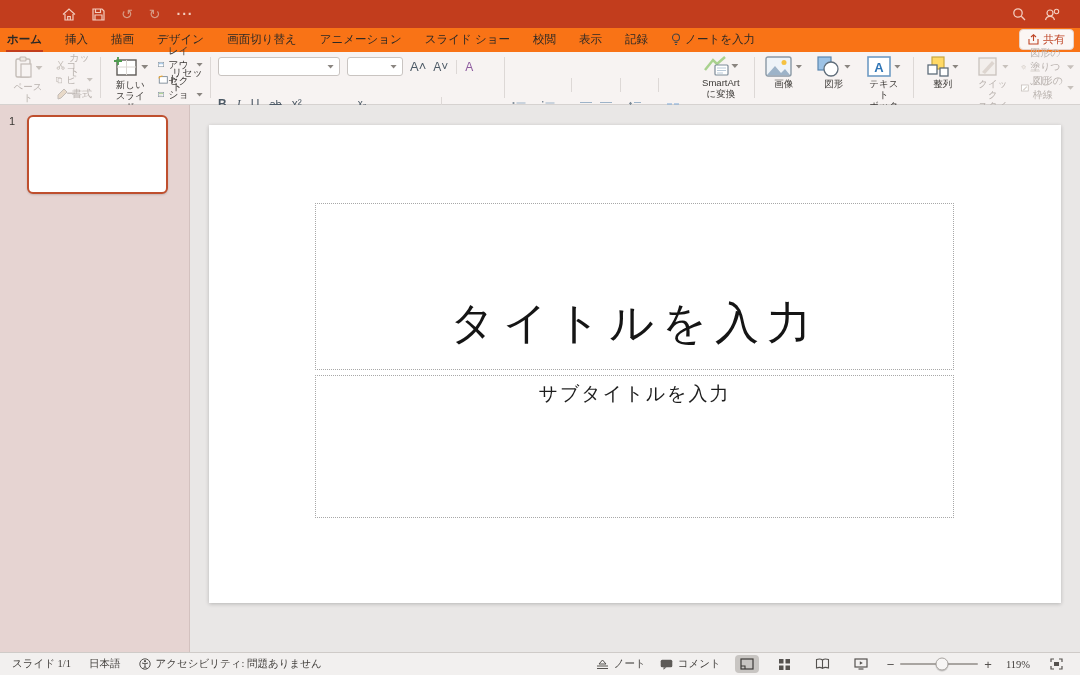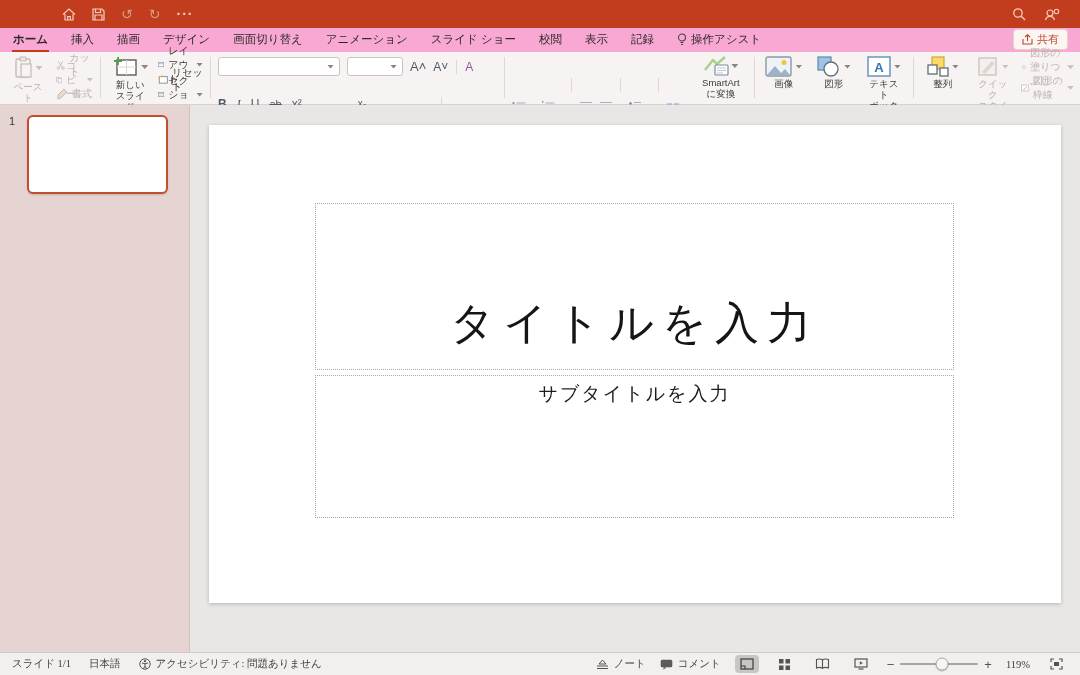--- a/index.html
+++ b/index.html
@@ -9,21 +9,21 @@
 
   
   .titlebar { height:28px; background:#c23d1d; display:flex; align-items:center; position:relative; flex:0 0 auto; }
   .tb-icons { display:flex; align-items:center; gap:16px; margin-left:62px; }
   .tb-ic { color:#f3cdbf; font-size:14px; line-height:1; display:flex; align-items:center; }
   .tb-ic.dim { color:#d89b85; }
   .tb-title { position:absolute; left:0; right:0; text-align:center; color:#fbd9cd; font-size:12px; font-weight:bold; pointer-events:none; }
   .tb-right { margin-left:auto; display:flex; align-items:center; gap:18px; margin-right:20px; }
 
   
-  .tabbar { height:24px; background:#f9a8d4; display:flex; align-items:flex-end; padding:0 12px; flex:0 0 auto; }
+  .tabbar { height:24px; background:#f97316; display:flex; align-items:flex-end; padding:0 6px; flex:0 0 auto; }
   .tabs { display:flex; gap:21px; align-items:flex-end; }
   .tab { font-size:11.5px; color:#2b2926; padding:4px 1px 5px; cursor:default; white-space:nowrap; display:flex; align-items:center; gap:4px; }
   .tab.active { border-bottom:2px solid #c23d1d; padding-bottom:3px; font-weight:bold; }
   .share-btn { margin-left:auto; display:flex; align-items:center; gap:4px; border:1px solid #e7d2c9; background:#fbf6f4; border-radius:4px; padding:2px 8px; font-size:11px; color:#bf4526; margin-bottom:2px; }
 
   
   .ribbon { height:53px; background:#f7f3f2; border-bottom:1px solid #d6d2d0; display:flex; align-items:stretch; padding:3px 6px 4px; flex:0 0 auto; }
   .rsep { width:1px; background:#ddd8d6; margin:2px 7px; flex:0 0 auto; }
   .rgroup { display:flex; align-items:stretch; gap:6px; }
   .bigbtn { display:flex; flex-direction:column; align-items:center; justify-content:flex-start; gap:1px; padding:1px 3px; min-width:44px; }
@@ -115,21 +115,21 @@
       <span class="tab">アニメーション</span>
       <span class="tab">スライド ショー</span>
       <span class="tab">校閲</span>
       <span class="tab">表示</span>
       <span class="tab">記録</span>
       <span class="tab">
         <svg width="10" height="13" viewBox="0 0 10 13">
             <circle cx="5" cy="4.5" r="3.5" fill="none" stroke="#444" stroke-width="1.1"></circle>
             <path d="M3.5 9.5h3M4 11.5h2" stroke="#444" stroke-width="1.1"></path>
           </svg>
-        <span>操作アシスト</span>
+        <span>ノートを入力</span>
       </span>
     </div>
     <div class="share-btn">
       <svg width="11" height="11" viewBox="0 0 11 11">
           <path d="M1 5v5h9V5" fill="none" stroke="#bf4526" stroke-width="1.1"></path>
           <path d="M5.5 7V1M3 3l2.5-2.2L8 3" fill="none" stroke="#bf4526" stroke-width="1.1"></path>
         </svg>
       <span>共有</span>
     </div>
   </div>

